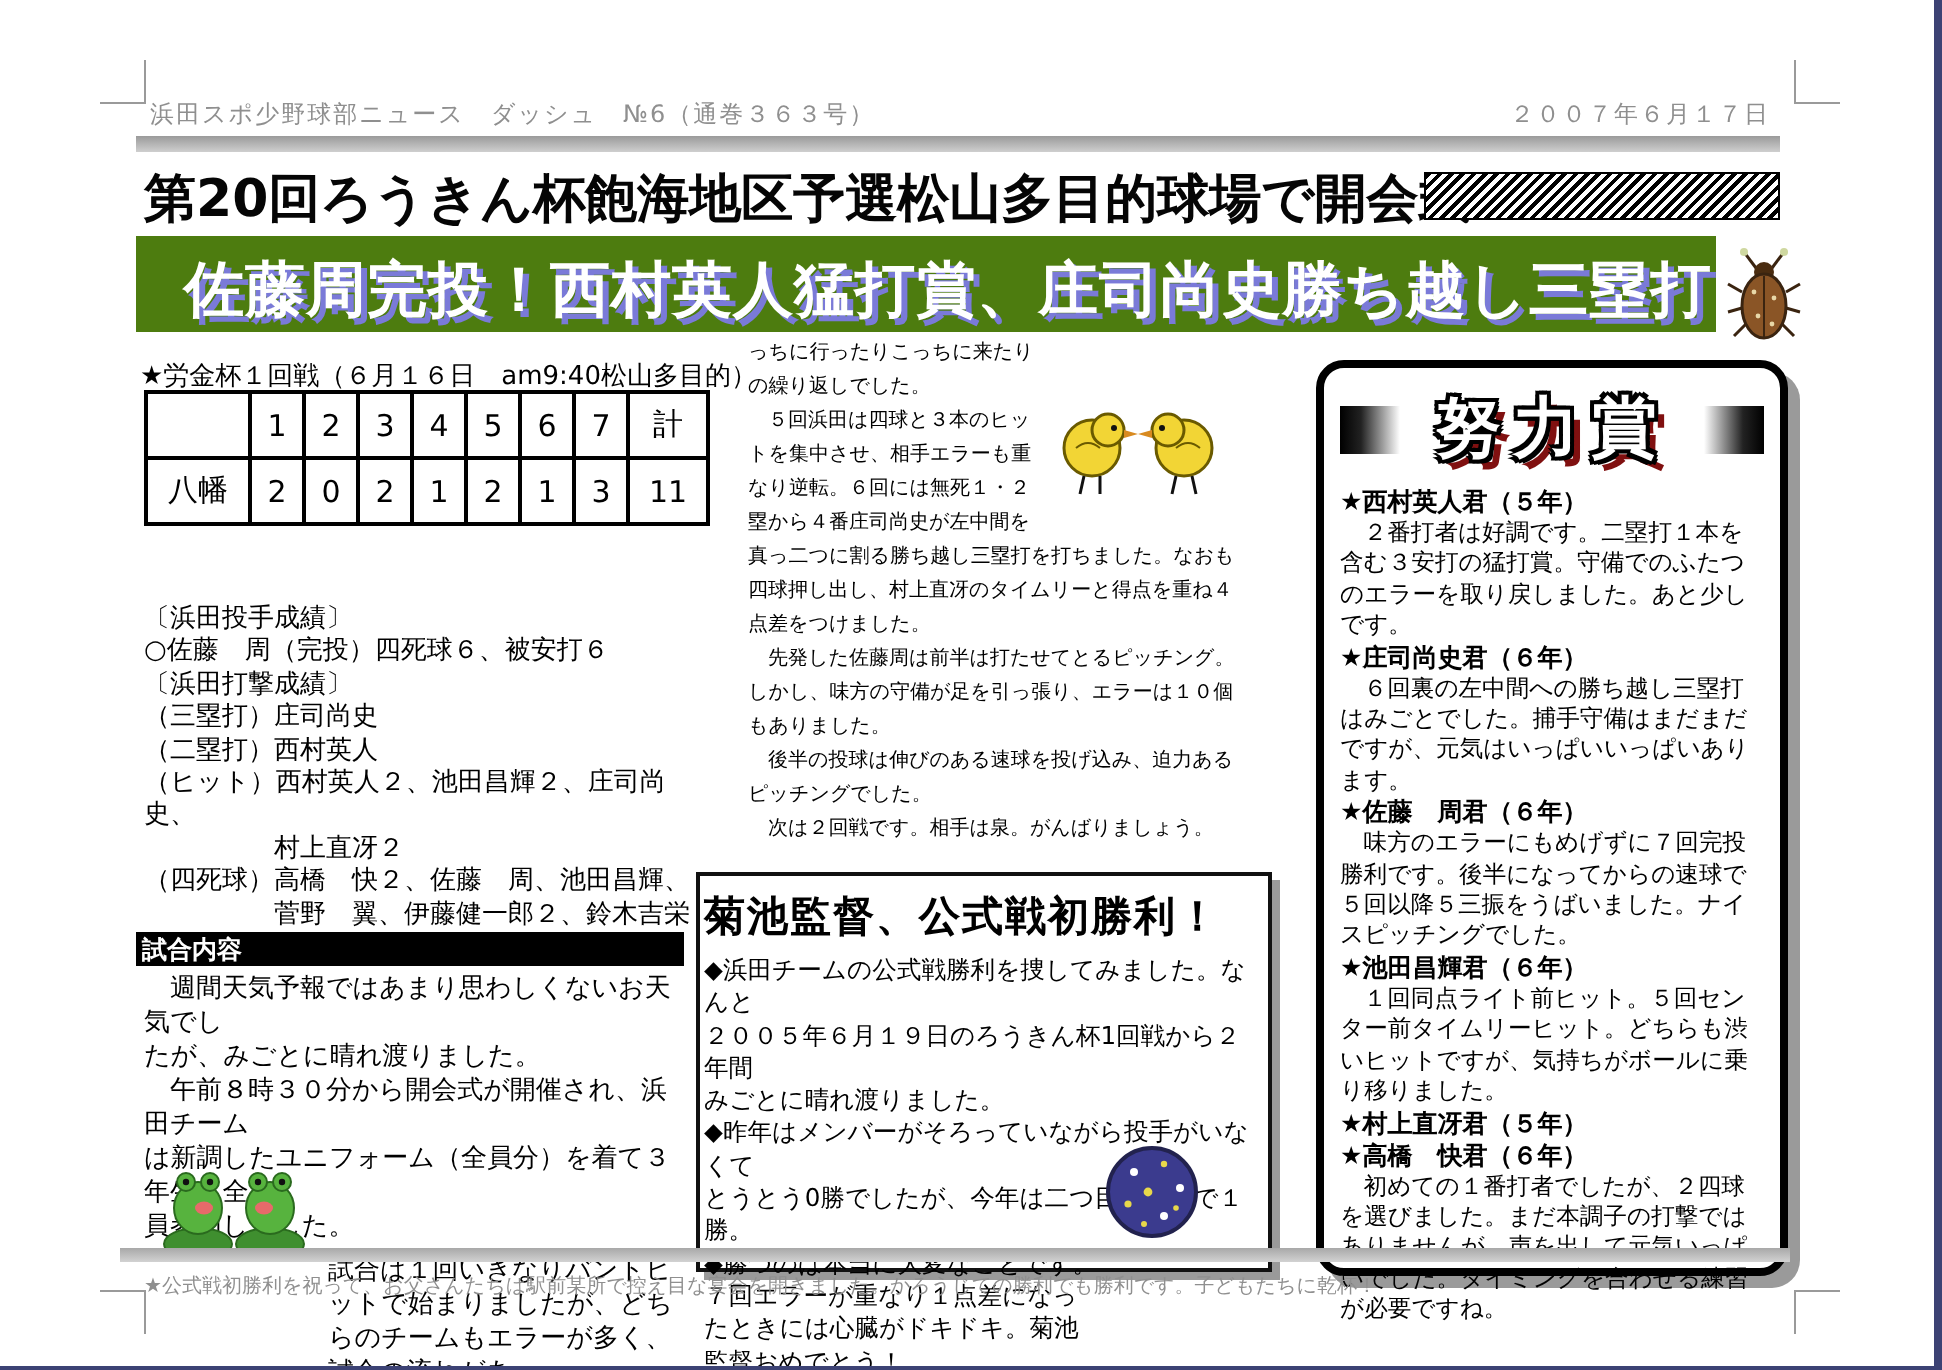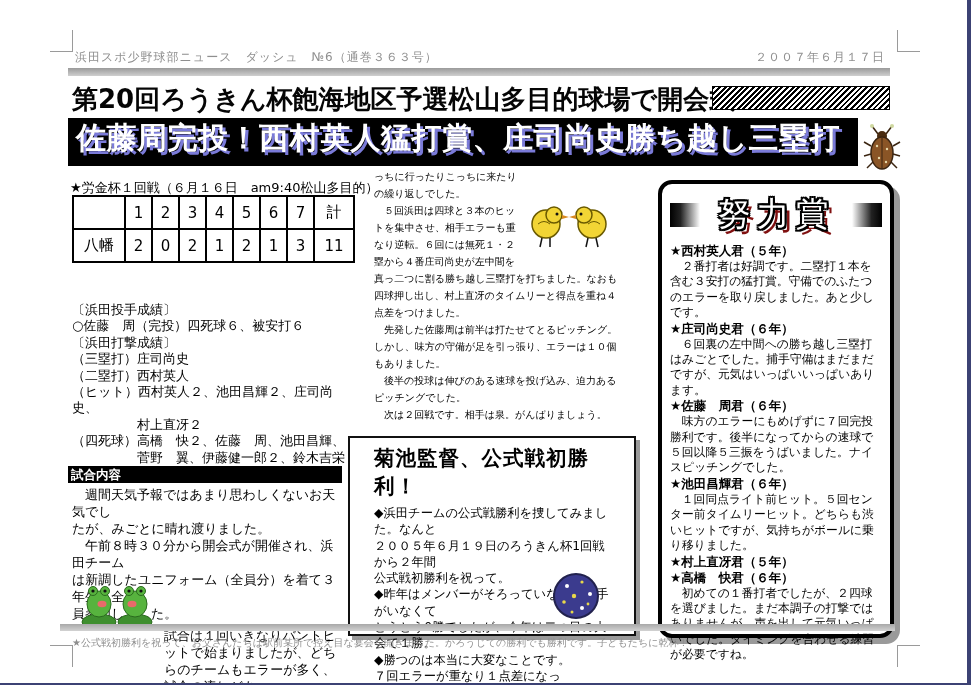--- a/index.html
+++ b/index.html
@@ -26,22 +26,22 @@
   .hdr-date  { position:absolute; right:86px; top:49px; font-size:12px; color:#8f8f8f; letter-spacing:1px; }
   .rule-top  { position:absolute; left:68px; top:68px; width:822px; height:8px;
                background:linear-gradient(to bottom,#9a9a9a,#cfcfcf); }
 
   
   .headline1 { position:absolute; left:72px; top:82px; font-size:26px; font-weight:bold; color:#050505; letter-spacing:0px; }
   .hatch { position:absolute; left:712px; top:86px; width:178px; height:24px;
            background:repeating-linear-gradient(135deg,#000 0 2px,#fff 2px 4px); border:1px solid #000; }
 
   
-  .headline2 { position:absolute; left:68px; top:118px; width:790px; height:48px; background:#000000;
-               display:flex; align-items:flex-start; padding-left:8px; }
+  .headline2 { position:absolute; left:68px; top:118px; width:790px; height:48px; background:#4d7c0f;
+               display:flex; align-items:flex-end; padding-left:24px; }
   .headline2 span { font-size:30px; font-weight:bold; color:#fff; text-shadow:3px 3px 0 #7a7ad8; letter-spacing:0.5px; }
 
   
   .score-caption { position:absolute; left:70px; top:179px; font-size:13px; color:#000; }
   table.score { position:absolute; left:72px; top:195px; border-collapse:collapse; }
   table.score td { border:2px solid #000; text-align:center; font-size:15px; height:33px; background:#fff; }
   td.team { width:52px; font-size:14px; }
   td.inn  { width:27px; }
   td.tot  { width:40px; }
   td.diag { background:
@@ -54,33 +54,33 @@
   .report-bar { position:absolute; left:68px; top:466px; width:274px; height:17px; background:#000;
                 color:#fff; font-size:12.5px; font-weight:bold; padding-left:3px; line-height:17px; }
   .report-body { position:absolute; left:72px; top:486px; width:272px; font-size:13px; line-height:17px; }
   .report-body .p3 { margin-left:92px; margin-top:5px; width:182px; }
 
   
   .story { position:absolute; left:350px; top:168px; width:288px; font-size:10px; line-height:17px;margin-left:24px; }
 
   
   .coach-box { position:absolute; left:348px; top:436px; width:288px; height:200px;
-               border:2px solid #111; box-shadow:4px 4px 0 #9a9a9a; background:#fff; padding:6px 24px; }
+               border:2px solid #111; box-shadow:4px 4px 0 #9a9a9a; background:#fff; padding:6px 2px; }
   .coach-title { font-size:20.5px; font-weight:bold; letter-spacing:1px; margin-bottom:5px; }
   .coach-item { font-size:12.3px; line-height:16.3px; }
 
   
   .effort-box { position:absolute; left:658px; top:180px; width:236px; height:458px;
                 border:4px solid #000; border-radius:14px; box-shadow:6px 6px 0 #9a9a9a;
                 background:#fff; padding:6px 8px 4px; }
   .effort-head { display:flex; align-items:center; margin:2px 0 6px; }
   .gradbar { width:30px; height:24px; }
   .gradbar.l { background:linear-gradient(90deg,#000 0%,#222 35%,#fff 100%); }
   .gradbar.r { background:linear-gradient(270deg,#000 0%,#222 35%,#fff 100%); }
-  .effort-title { flex:1; text-align:center; font-size:33px; font-weight:normal; color:#fff; letter-spacing:6px;
+  .effort-title { flex:1; text-align:center; font-size:33px; font-weight:bold; color:#fff; letter-spacing:6px;
       text-shadow:-2px -2px 0 #000, 2px -2px 0 #000, -2px 2px 0 #000, 2px 2px 0 #000,
                   -2px 0 0 #000, 2px 0 0 #000, 0 -2px 0 #000, 0 2px 0 #000, 5px 5px 0 #801010; }
   .player-name { font-size:12.5px; font-weight:bold; line-height:16px; }
   .player-comment { font-size:11.8px; line-height:15.4px; }
 
   
   .rule-bottom { position:absolute; left:60px; top:624px; width:835px; height:7px;
                  background:linear-gradient(to bottom,#a8a8a8,#d2d2d2); }
   .footer-note { position:absolute; left:72px; top:636px; font-size:10px; color:#8f8f8f; }
 
@@ -230,21 +230,21 @@
     <polygon points="52,17 45,19 52,21" fill="#d88a20"></polygon>
     <path d="M64 26 q6 -5 12 0" stroke="#6a5a00" fill="none"></path>
     <line x1="64" y1="40" x2="62" y2="49" stroke="#111" stroke-width="1.5"></line>
     <line x1="72" y1="40" x2="74" y2="49" stroke="#111" stroke-width="1.5"></line>
   </svg>
 
   <div class="coach-box">
     <div class="coach-title">菊池監督、公式戦初勝利！</div>
     <div class="coach-item pre">◆浜田チームの公式戦勝利を捜してみました。なんと
 ２００５年６月１９日のろうきん杯1回戦から２年間
-公式戦初勝利を祝って。</div>
+みごとに晴れ渡りました。</div>
     <div class="coach-item pre">◆昨年はメンバーがそろっていながら投手がいなくて
 とうとう0勝でしたが、今年は二つ目の大会で１勝。</div>
     <div class="coach-item pre">◆勝つのは本当に大変なことです。
 ７回エラーが重なり１点差になっ
 たときには心臓がドキドキ。菊池
 監督おめでとう！</div>
   </div>
 
   <svg class="img ball" width="48" height="48" viewBox="0 0 48 48">
     <circle cx="24" cy="24" r="22" fill="#3b3b8e" stroke="#22224e" stroke-width="2"></circle>

